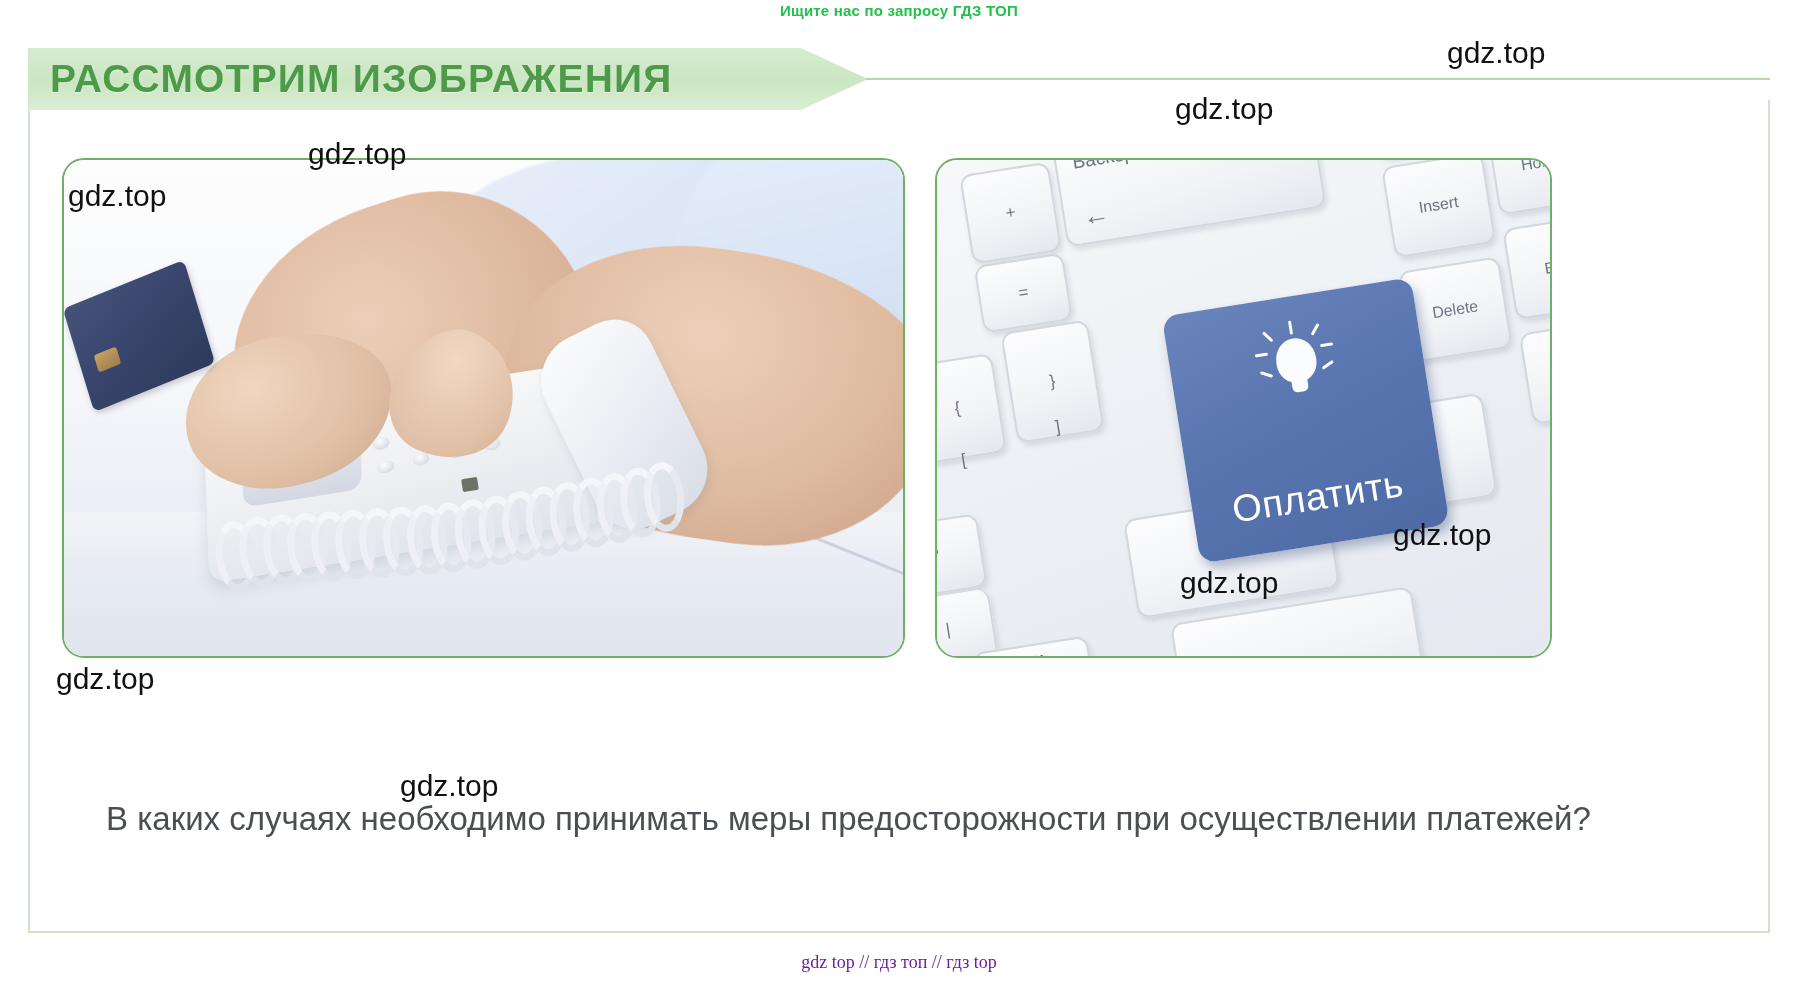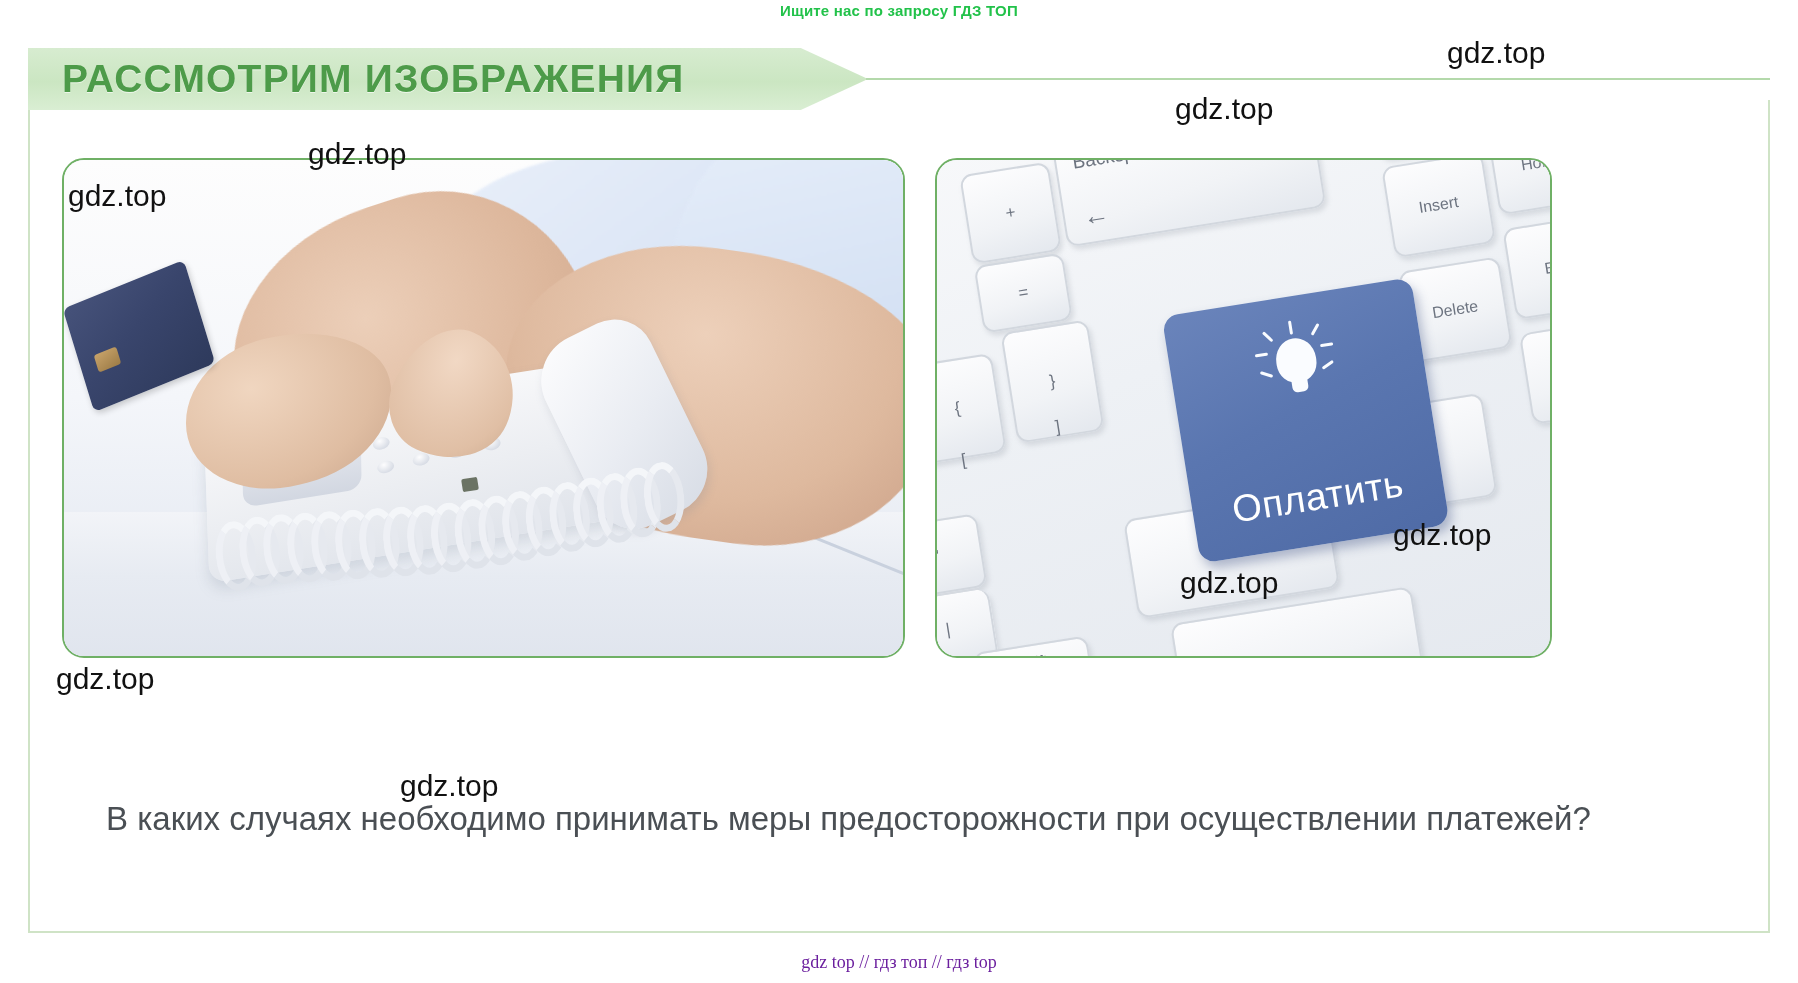--- a/index.html
+++ b/index.html
@@ -40,21 +40,21 @@
     height:62px;width:840px;
   }
   .banner{
     position:relative;
     width:100%;height:100%;
     background:linear-gradient(180deg,#d7ecd0 0%, #cbe6c2 55%, #d9eed3 100%);
     clip-path:polygon(0 0, 92% 0, 100% 50%, 92% 100%, 0 100%);
     display:flex;align-items:center;
   }
   .banner-title{
-    padding-left:34px;
+    padding-left:22px;
     font-size:39px;font-weight:bold;
     color:#4d9b49;
     letter-spacing:1.2px;
     font-family:"Liberation Sans", sans-serif;
     text-shadow:0 1px 0 rgba(255,255,255,.6);
     white-space:nowrap;
   }
   .banner-line{
     position:absolute;left:866px;top:78px;
     width:904px;height:2px;background:#b4d9ab;

